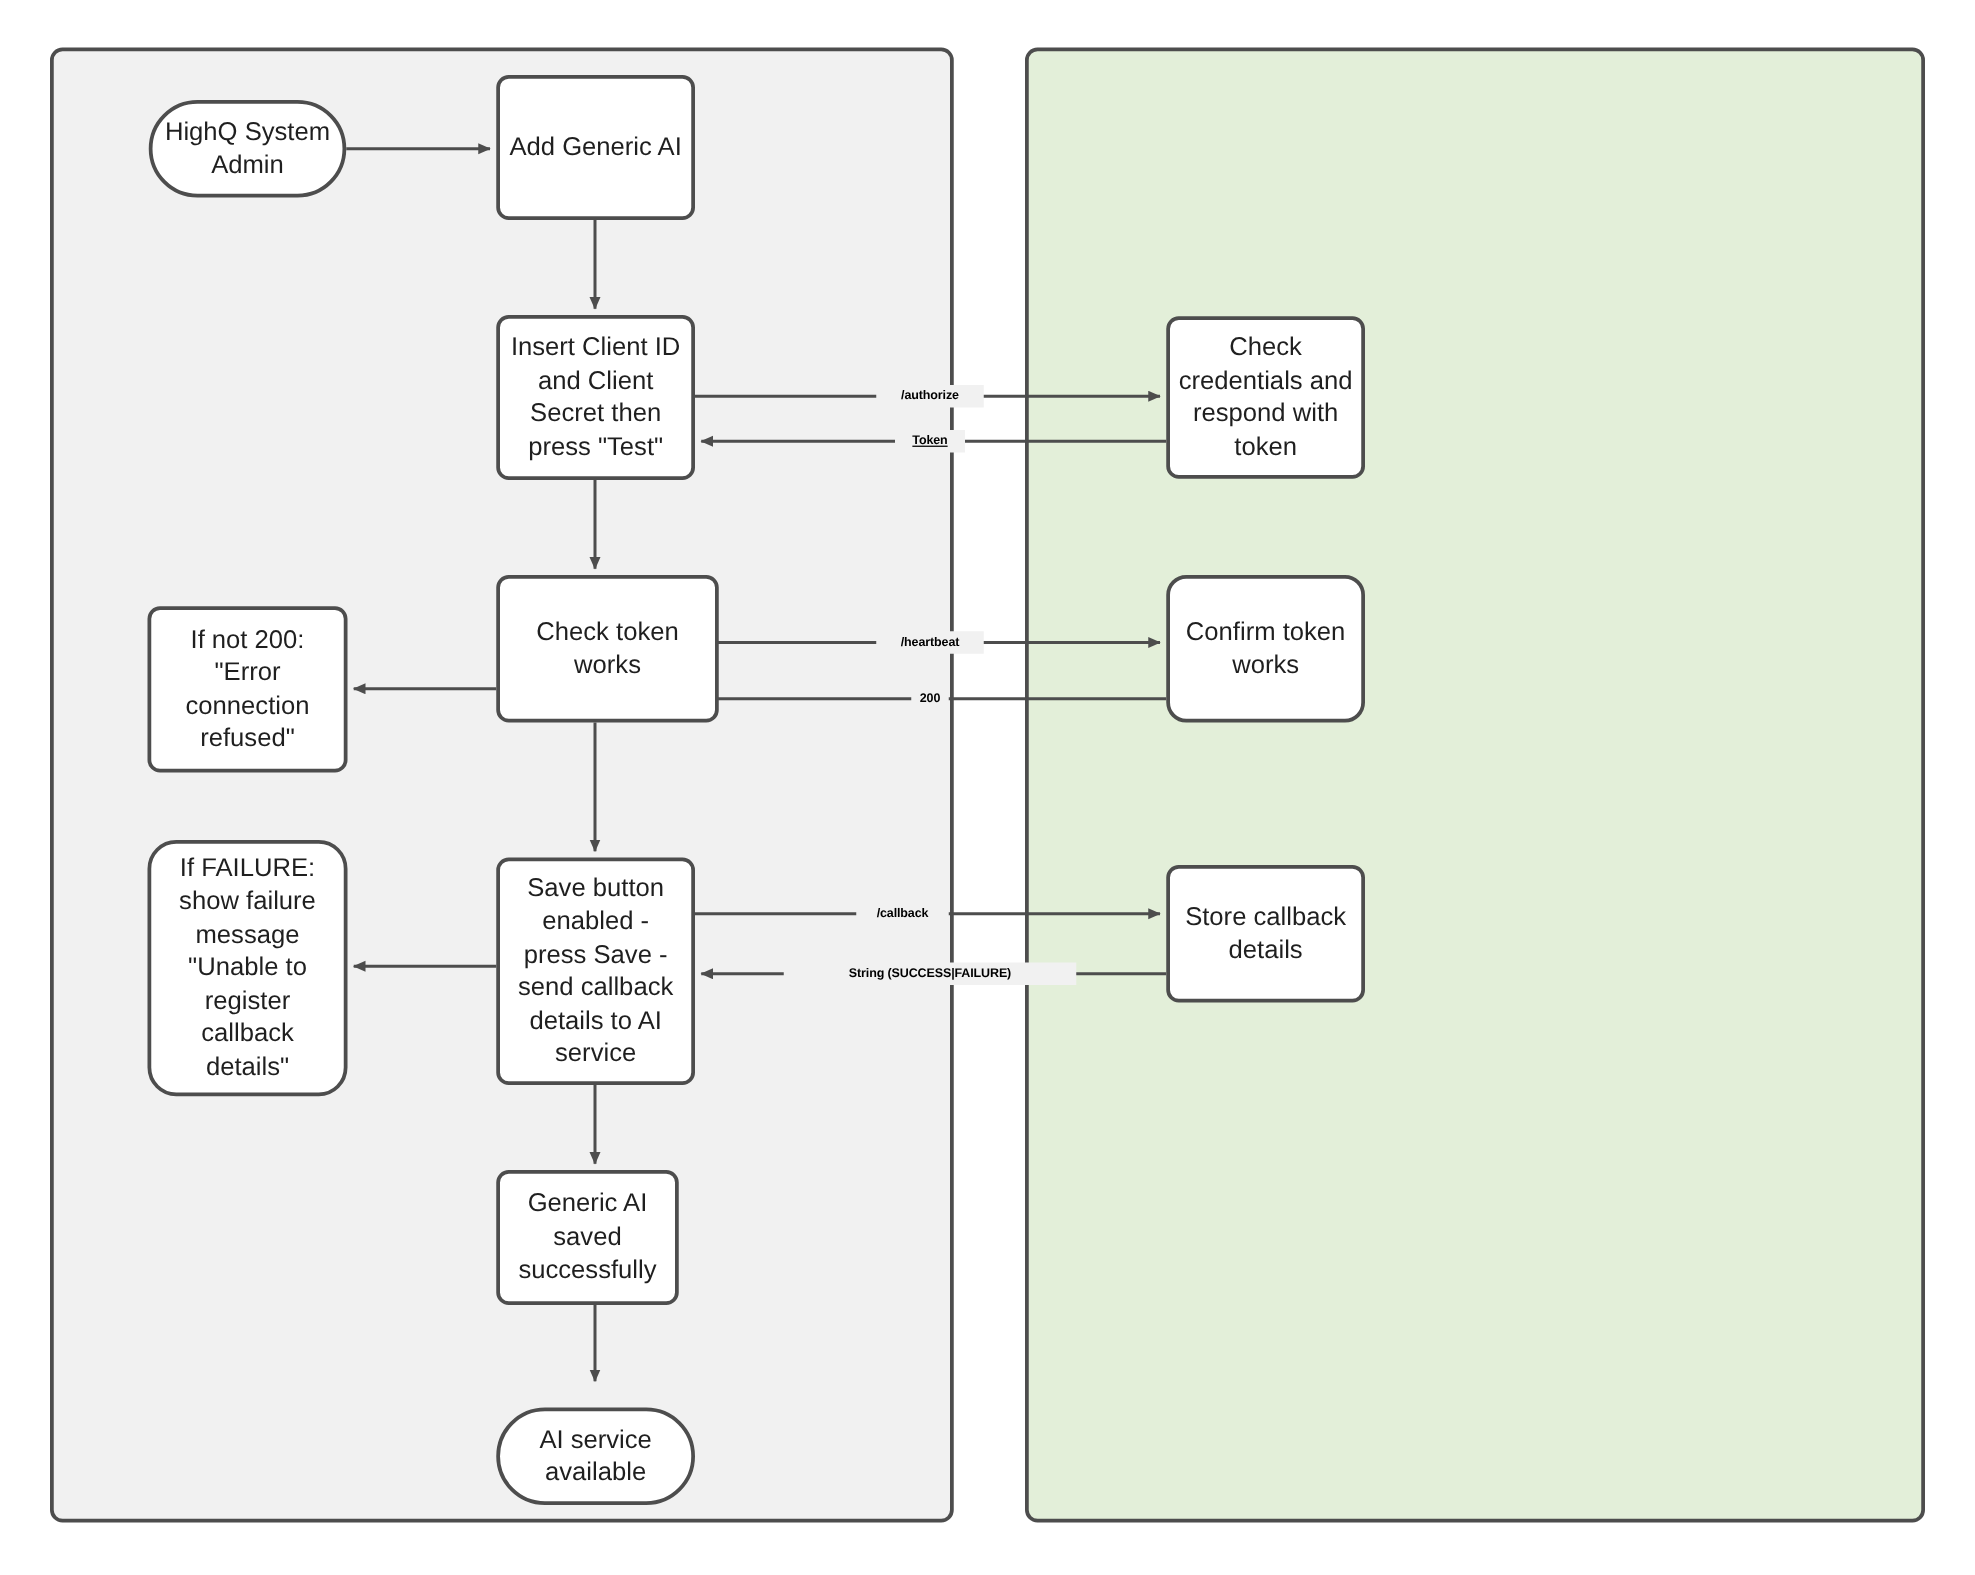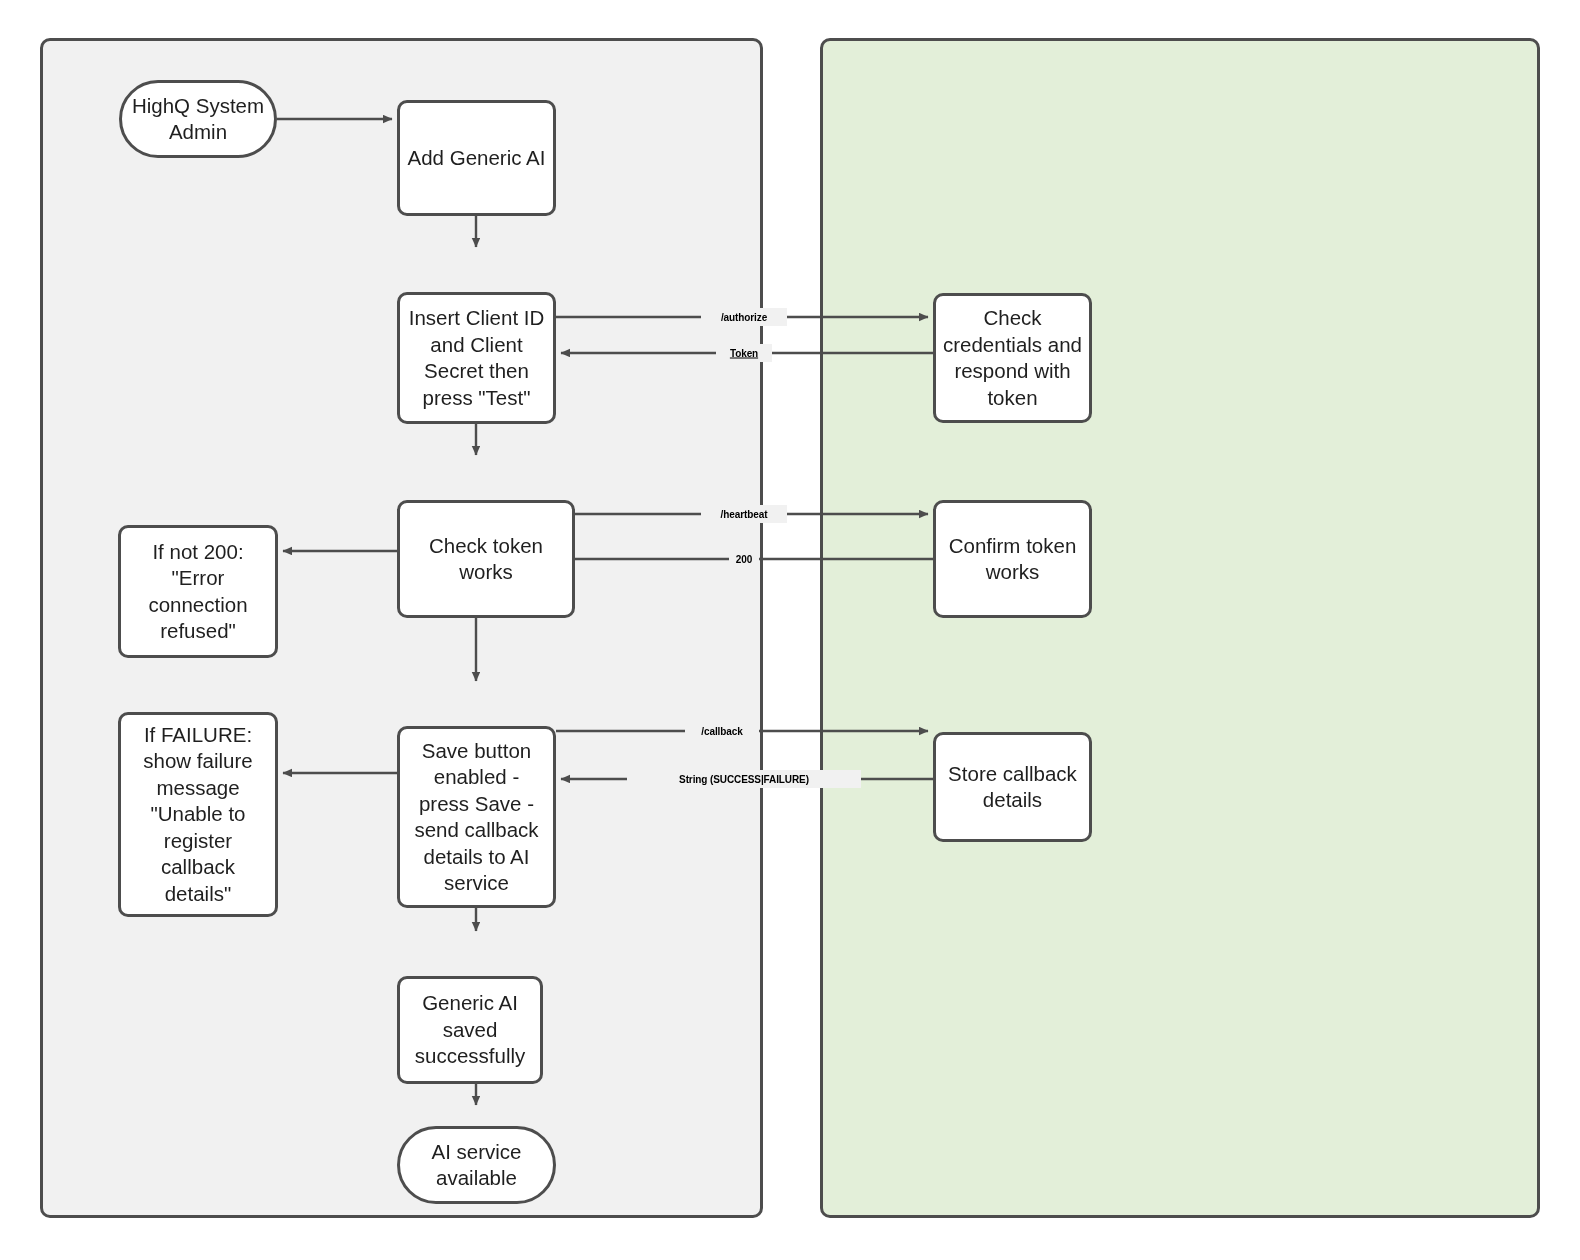--- a/index.html
+++ b/index.html
@@ -7,21 +7,21 @@
        font-family:"Liberation Sans","DejaVu Sans",sans-serif;}
   #stage{position:absolute;left:0;top:0;width:1580px;height:1260px;overflow:hidden;}
   svg.layer{position:absolute;left:0;top:0;width:1580px;height:1260px;}
   .pool{position:absolute;border:3px solid #4d4d4d;border-radius:10px;box-sizing:border-box;}
   .pool-left{background:#f1f1f1;}
   .pool-right{background:#e3efd9;}
   .node{position:absolute;box-sizing:border-box;background:#ffffff;
         border:3px solid #4d4d4d;display:flex;align-items:center;
         justify-content:center;text-align:center;color:#1f1f1f;
         font-size:20.5px;line-height:26.5px;padding:2px 6px;}
-  .node.rect{border-radius:10px;margin-top:40px;}
+  .node.rect{border-radius:10px;}
   .node.pill{border-radius:999px;}
   .node span{display:block;}
   .edge-label{position:absolute;transform:translate(-50%,-50%);
               font-size:10px;font-weight:bold;color:#000000;
               background:transparent;white-space:nowrap;letter-spacing:-0.1px;}
   .lbl-mask{position:absolute;transform:translate(-50%,-50%);background:#f1f1f1;}
 </style>
 </head>
 <body>
 
@@ -88,37 +88,37 @@
   </div>
 
   <div class="node rect" style="left:933px;top:253px;width:159px;height:130px;">
     <span>Check credentials and respond with token</span>
   </div>
 
   <div class="node rect" style="left:397px;top:460px;width:178px;height:118px;">
     <span>Check token works</span>
   </div>
 
-  <div class="node rect" style="left:933px;top:460px;width:159px;height:118px;">
+  <div class="node rect" style="left:933px;top:460px;width:159px;height:118px;border-radius:16px;">
     <span>Confirm token works</span>
   </div>
 
   <div class="node rect" style="left:118px;top:485px;width:160px;height:133px;">
     <span>If not 200: "Error connection refused"</span>
   </div>
 
   <div class="node rect" style="left:397px;top:686px;width:159px;height:182px;">
     <span>Save button enabled - press Save - send callback details to AI service</span>
   </div>
 
   <div class="node rect" style="left:933px;top:692px;width:159px;height:110px;">
     <span>Store callback details</span>
   </div>
 
-  <div class="node rect" style="left:118px;top:672px;width:160px;height:205px;">
+  <div class="node rect" style="left:118px;top:672px;width:160px;height:205px;border-radius:23px;">
     <span>If FAILURE: show failure message "Unable to register callback details"</span>
   </div>
 
   <div class="node rect" style="left:397px;top:936px;width:146px;height:108px;">
     <span>Generic AI saved successfully</span>
   </div>
 
   <div class="node pill" style="left:397px;top:1110px;width:159px;height:78px;margin-top:16px;">
     <span>AI service available</span>
   </div>

